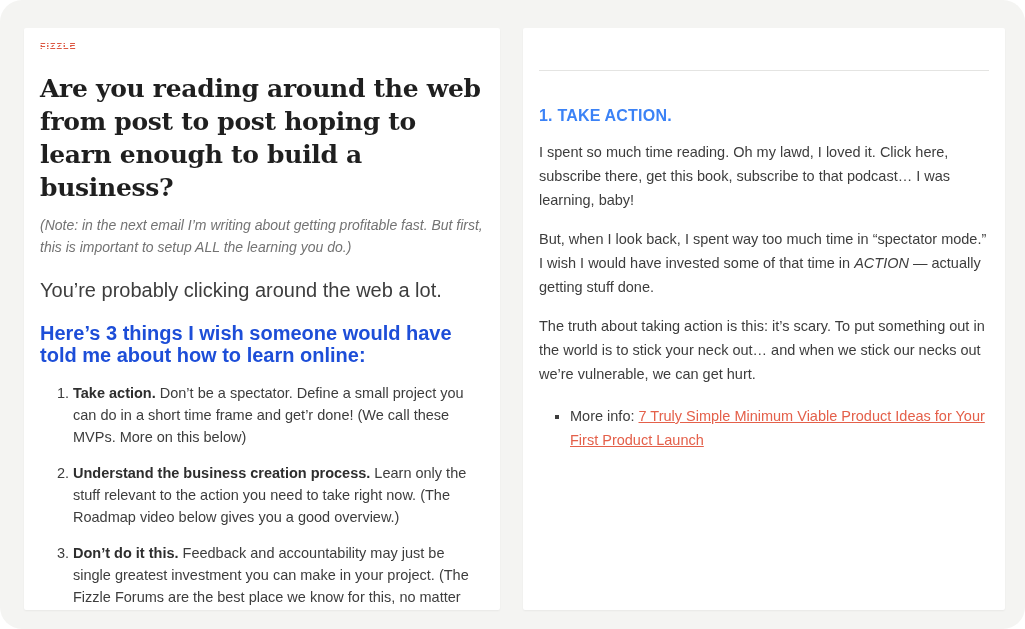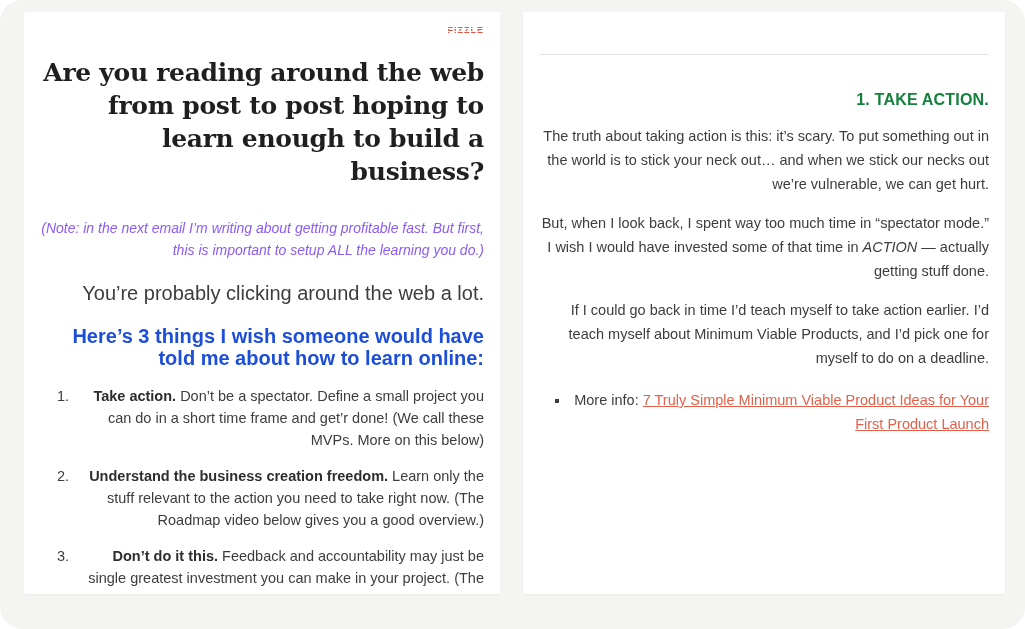--- a/index.html
+++ b/index.html
@@ -7,27 +7,26 @@
   body { font-family: "Liberation Sans", sans-serif; position: relative; }
 
   .frame {
     position: absolute; inset: 0;
     background: #f4f4f2;
     border-radius: 22px;
     overflow: hidden;
   }
 
   .card {
-    position: absolute; top: 12px; height: 582px;
+    position: absolute; top: 28px; height: 582px;
     background: #ffffff;
     border-radius: 2px;
     box-shadow: 0 1px 2px rgba(0,0,0,0.05);
     padding: 0 16px;
     overflow: hidden;
-    text-align: right;
   }
   .card-left  { left: 24px;  width: 476px; }
   .card-right { left: 523px; width: 482px; }
 
   
   .logo {
     display: inline-block;
     position: relative;
     margin-top: 13px;
     color: #dd5843;
@@ -46,25 +45,25 @@
     font-family: "DejaVu Serif", "Liberation Serif", serif;
     font-size: 25px;
     line-height: 33px;
     font-weight: bold;
     color: #1f1f1f;
     letter-spacing: -0.3px;
     margin-top: 19px;
   }
 
   .intro-note {
-    margin-top: 29px;
+    margin-top: 10px;
     font-style: italic;
     font-size: 14px;
     line-height: 22px;
-    color: #8b5cf6;
+    color: #737373;
   }
 
   .para {
     margin-top: 21px;
     font-size: 20px;
     line-height: 22px;
     color: #3d3d3d;
   }
   .para.bold { font-weight: bold; color: #1d4ed8; }
 
@@ -81,21 +80,21 @@
   .lead { font-weight: bold; color: #2e2e2e; }
 
   
   hr.rule-top { border: none; border-top: 1px solid #e4e4e2; margin-top: 42px; }
 
   h2.section-heading {
     margin-top: 36px;
     font-size: 16px;
     font-weight: bold;
     letter-spacing: 0.2px;
-    color: #15803d;
+    color: #3b82f6;
   }
 
   .rpara {
     margin-top: 15px;
     font-size: 14.5px;
     line-height: 24px;
     color: #3d3d3d;
   }
   .rpara .em { font-style: italic; }
 
@@ -127,41 +126,41 @@
     <h1 class="headline">Are you reading around the web from post to post hoping to learn enough to build a business?</h1>
 
     <p class="intro-note">(Note: in the next email I’m writing about getting profitable fast. But first, this is important to setup ALL the learning you do.)</p>
 
     <p class="para">You’re probably clicking around the web a lot.</p>
 
     <p class="para bold">Here’s 3 things I wish someone would have told me about how to learn online:</p>
 
     <ol class="tips">
       <li><span class="lead">Take action.</span><span> Don’t be a spectator. Define a small project you can do in a short time frame and get’r done! (We call these MVPs. More on this below)</span></li>
-      <li><span class="lead">Understand the business creation freedom.</span><span> Learn only the stuff relevant to the action you need to take right now. (The Roadmap video below gives you a good overview.)</span></li>
+      <li><span class="lead">Understand the business creation process.</span><span> Learn only the stuff relevant to the action you need to take right now. (The Roadmap video below gives you a good overview.)</span></li>
       <li><span class="lead">Don’t do it this.</span><span> Feedback and accountability may just be single greatest investment you can make in your project. (The Fizzle Forums are the best place we know for this, no matter where you live.)</span></li>
     </ol>
 
     
 
     
   </div>
 
   <div class="card card-right">
     <hr class="rule-top">
 
     <h2 class="section-heading">1. TAKE ACTION.</h2>
 
+    <p class="rpara">I spent so much time reading. Oh my lawd, I loved it. Click here, subscribe there, get this book, subscribe to that podcast… I was learning, baby!</p>
+
+    <p class="rpara"><span>But, when I look back, I spent way too much time in “spectator mode.” I wish I would have invested some of that time in </span><span class="em">ACTION</span><span> — actually getting stuff done.</span></p>
 
     <p class="rpara">The truth about taking action is this: it’s scary. To put something out in the world is to stick your neck out… and when we stick our necks out we’re vulnerable, we can get hurt.</p>
 
-    <p class="rpara"><span>But, when I look back, I spent way too much time in “spectator mode.” I wish I would have invested some of that time in </span><span class="em">ACTION</span><span> — actually getting stuff done.</span></p>
 
-
-    <p class="rpara">If I could go back in time I’d teach myself to take action earlier. I’d teach myself about Minimum Viable Products, and I’d pick one for myself to do on a deadline.</p>
 
     <ul class="more-info">
       <li><span>More info: </span><a class="link">7 Truly Simple Minimum Viable Product Ideas for Your First Product Launch</a></li>
 
     </ul>
 
   </div>
 
 </div>
 

